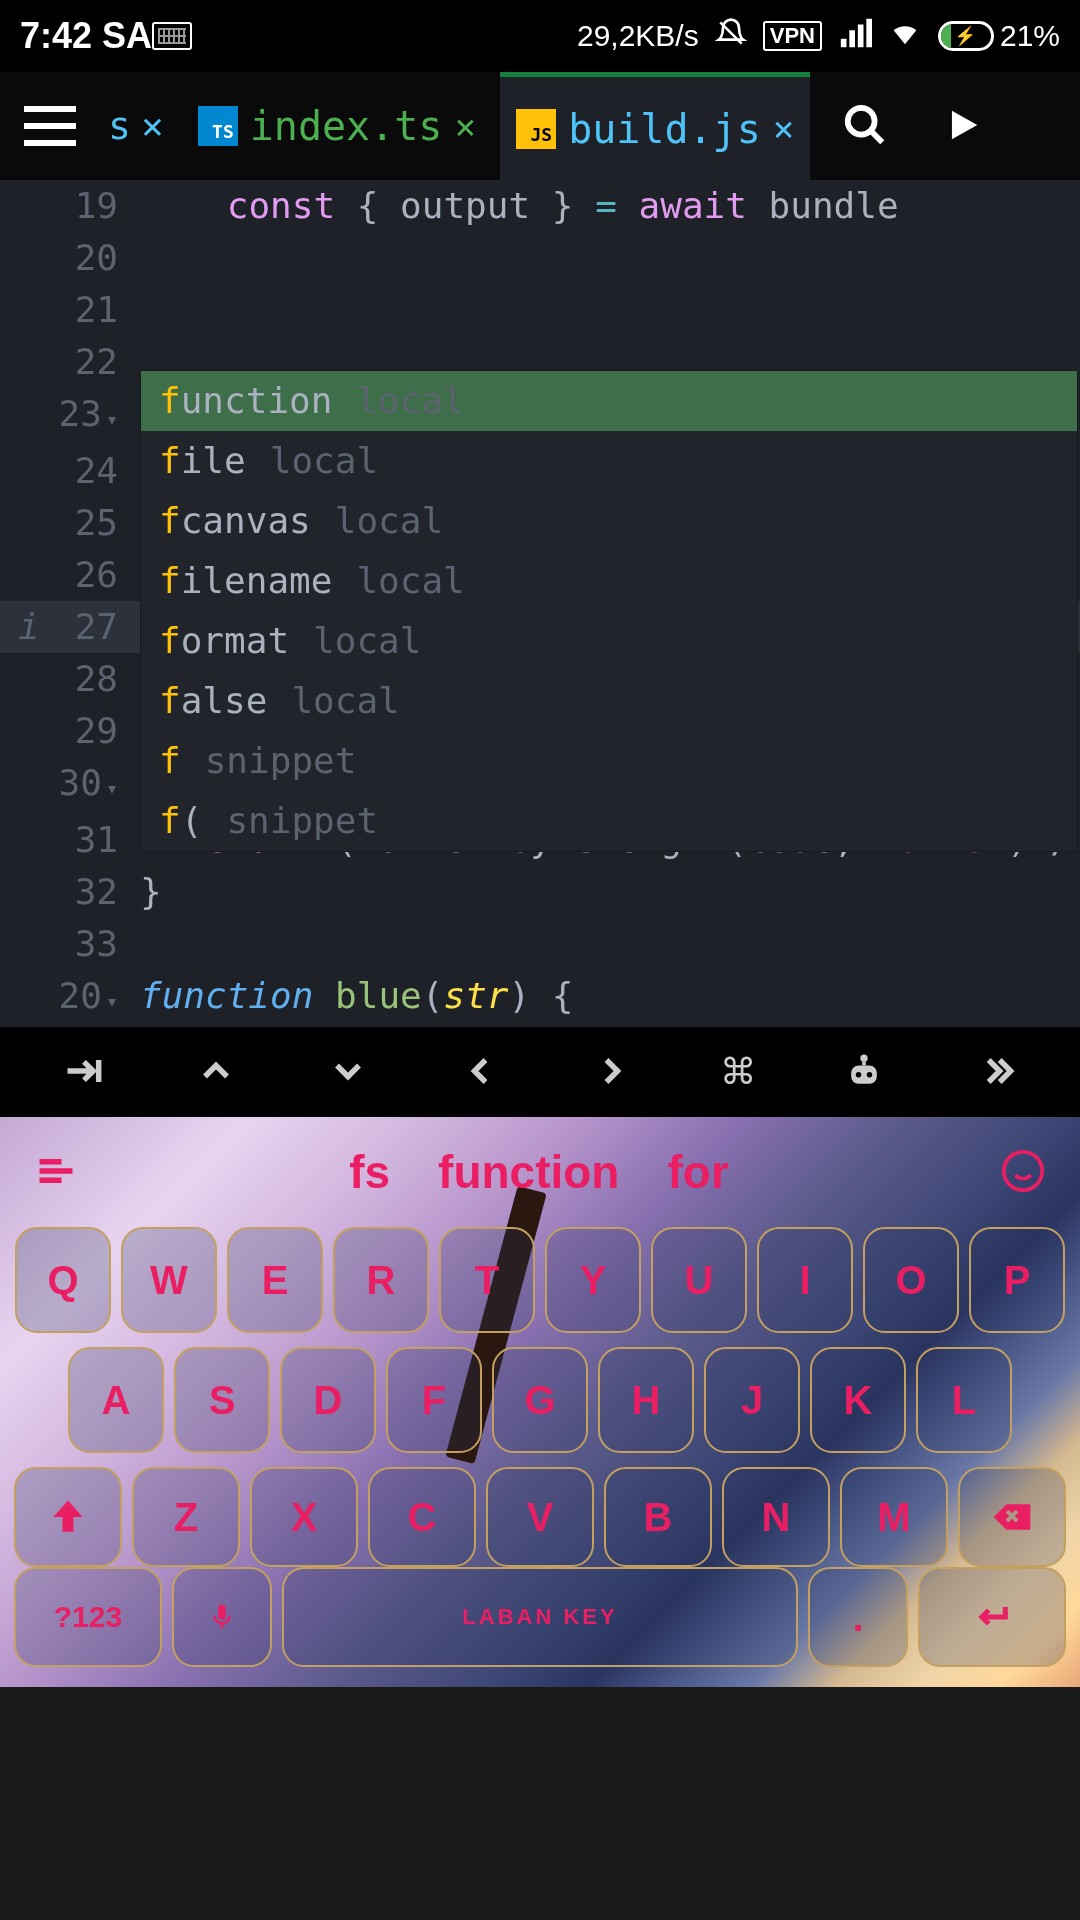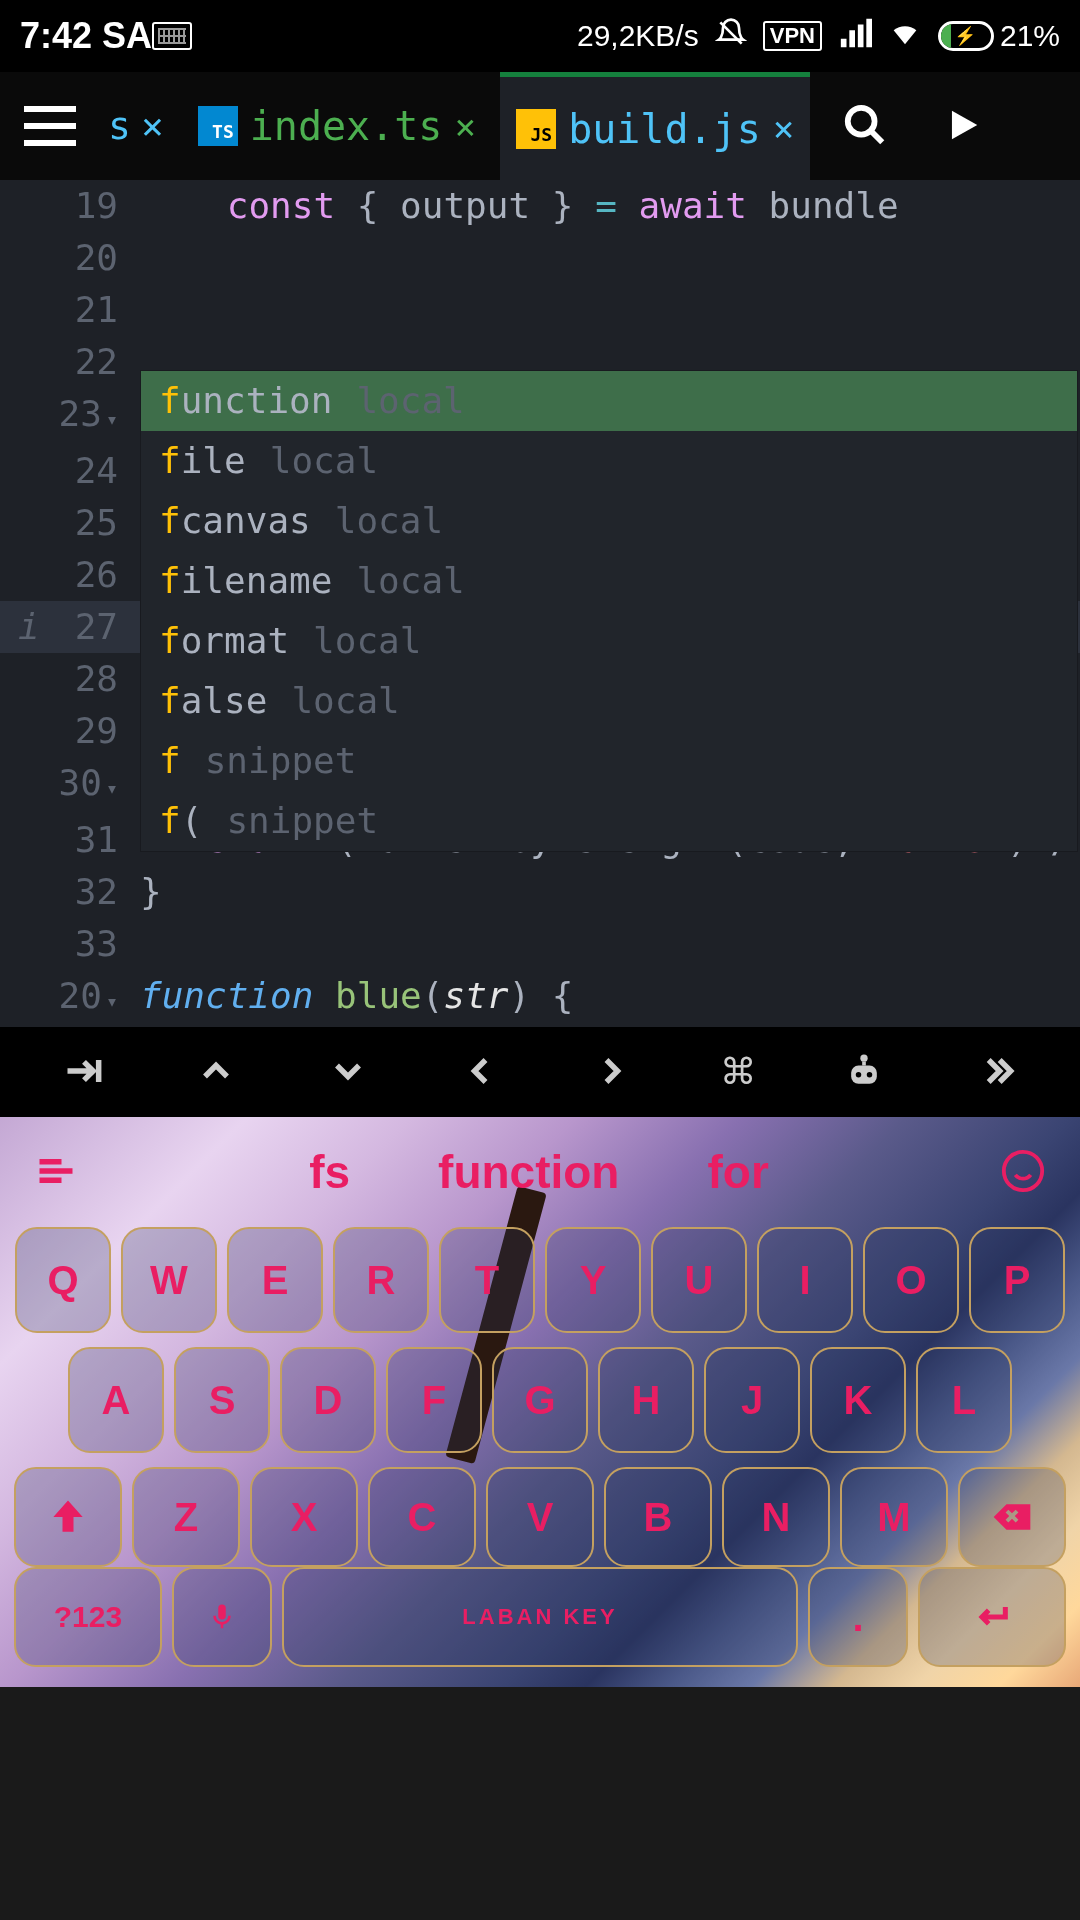--- a/index.html
+++ b/index.html
@@ -67,21 +67,21 @@
 }
 .line { display: flex; }
 .gutter { width: 140px; text-align: right; padding-right: 22px; color: #5c6370; flex-shrink: 0; position: relative; }
 .gutter .arrow { color: #5c6370; font-size: 20px; margin-left: 4px; }
 .info-icon { position: absolute; left: 18px; color: #5c6370; font-style: italic; }
 .code { flex: 1; white-space: pre; overflow: hidden; }
 .line.current { background: #2c313c; }
 .kw { color: #e29bf0; }
 .kw-blue { color: #61afef; font-style: italic; }
 .fn { color: #98c379; }
-.param { color: #e5e5e5; font-style: italic; }
+.param { color: #fde047; font-style: italic; }
 .str { color: #e06c75; }
 .op { color: #56b6c2; }
 .text { color: #abb2bf; }
 .cursor-f { color: #abb2bf; text-decoration: underline; }
 
 .autocomplete {
   position: absolute;
   top: 190px;
   left: 140px;
   right: 2px;
@@ -117,21 +117,21 @@
 .kb-top {
   height: 110px;
   display: flex;
   align-items: center;
   justify-content: space-between;
   padding: 0 34px;
   position: relative;
 }
 .kb-menu { color: #e91e63; }
 .kb-menu svg { width: 44px; height: 44px; }
-.kb-suggestions { display: flex; gap: 88px; }
+.kb-suggestions { display: flex; gap: 48px; }
 .kb-sug { color: #e91e63; font-size: 46px; font-weight: 600; font-family: sans-serif; }
 .kb-emoji { color: #e91e63; }
 .kb-emoji svg { width: 46px; height: 46px; }
 .kb-row { display: flex; justify-content: center; gap: 10px; padding: 0 6px; margin-bottom: 14px; position: relative; }
 .key {
   width: 96px;
   height: 106px;
   border: 2px solid #c4a060;
   border-radius: 22px;
   display: flex;

